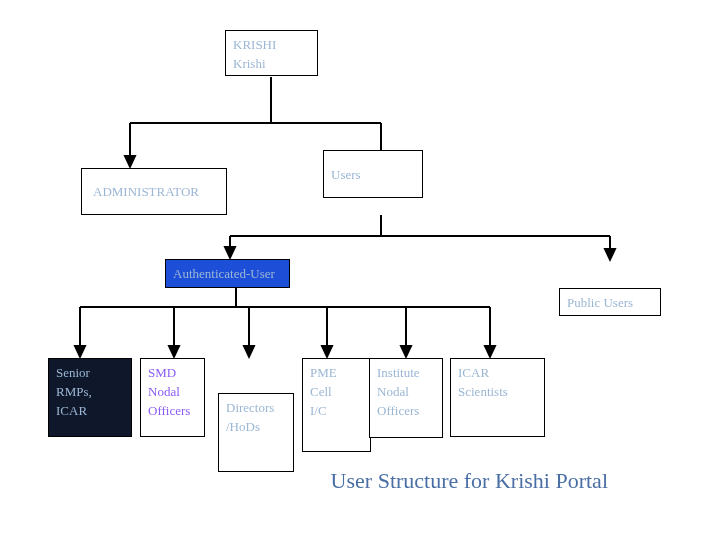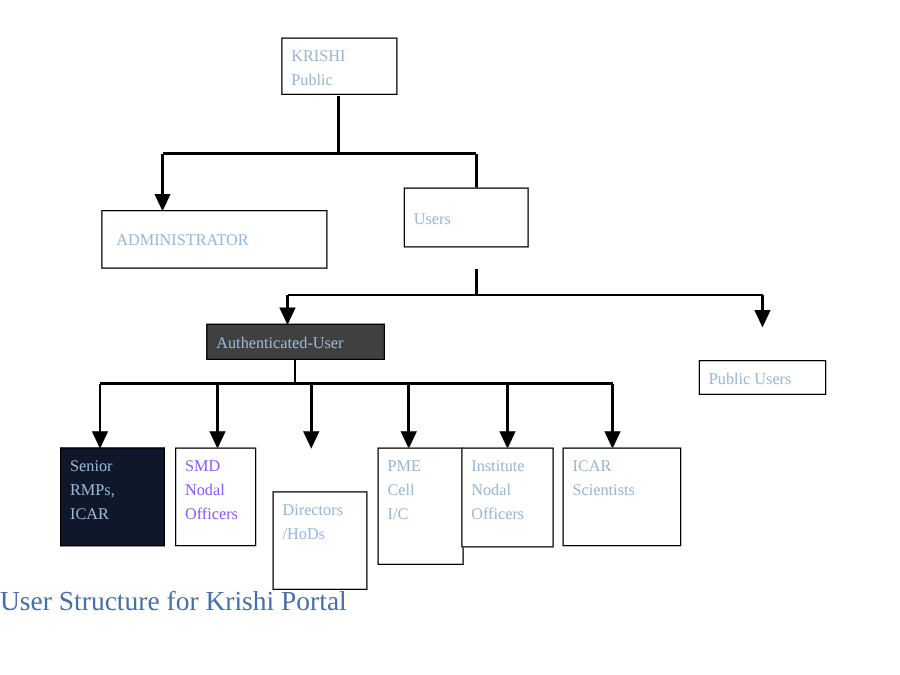--- a/index.html
+++ b/index.html
@@ -37,21 +37,21 @@
     top: 0;
     width: 720px;
     height: 540px;
     z-index: 1;
   }
   #caption {
     position: absolute;
     left: 0;
     top: 468px;
     width: 608px;
-    text-align: left;
+    text-align: right;
     color: #4a6fa5;
     font-size: 22px;
     font-family: "Liberation Serif", "DejaVu Serif", serif;
     z-index: 4;
   }
 </style>
 </head>
 <body>
 
 <div id="canvas">
@@ -77,24 +77,24 @@
         <path d="M174,307 L174,352" stroke="#000000" stroke-width="2.2" fill="none" shape-rendering="crispEdges" marker-end="url(#arrowhead)"></path>
         <path d="M249,307 L249,352" stroke="#000000" stroke-width="2.2" fill="none" shape-rendering="crispEdges" marker-end="url(#arrowhead)"></path>
         <path d="M327,307 L327,352" stroke="#000000" stroke-width="2.2" fill="none" shape-rendering="crispEdges" marker-end="url(#arrowhead)"></path>
         <path d="M406,307 L406,352" stroke="#000000" stroke-width="2.2" fill="none" shape-rendering="crispEdges" marker-end="url(#arrowhead)"></path>
         <path d="M490,307 L490,352" stroke="#000000" stroke-width="2.2" fill="none" shape-rendering="crispEdges" marker-end="url(#arrowhead)"></path>
       </g>
   </svg>
 
   <div id="node-layer">
       <div class="node" style="left: 225px; top: 30px; width: 93px; height: 46px; color: rgb(155, 183, 212); background: rgb(255, 255, 255); border-color: rgb(0, 0, 0);">KRISHI
-Public</div>
-      <div class="node center" style="left: 81px; top: 168px; width: 181px; height: 47px; color: rgb(155, 183, 212); background: rgb(255, 255, 255); border-color: rgb(0, 0, 0); padding-left: 11px;">ADMINISTRATOR</div>
+Krishi</div>
+      <div class="node center" style="left: 81px; top: 168px; width: 146px; height: 47px; color: rgb(155, 183, 212); background: rgb(255, 255, 255); border-color: rgb(0, 0, 0); padding-left: 11px;">ADMINISTRATOR</div>
       <div class="node center" style="left: 323px; top: 150px; width: 100px; height: 48px; color: rgb(155, 183, 212); background: rgb(255, 255, 255); border-color: rgb(0, 0, 0);">Users</div>
-      <div class="node center" style="left: 165px; top: 259px; width: 143px; height: 29px; color: rgb(155, 183, 212); background: #404040; border-color: rgb(0, 0, 0);">Authenticated-User</div>
+      <div class="node center" style="left: 165px; top: 259px; width: 125px; height: 29px; color: rgb(155, 183, 212); background: #1d4ed8; border-color: rgb(0, 0, 0);">Authenticated-User</div>
       <div class="node center" style="left: 559px; top: 261px; width: 102px; height: 28px; color: rgb(155, 183, 212); background: rgb(255, 255, 255); border-color: rgb(0, 0, 0); margin-top: 27px;">Public Users</div>
       <div class="node" style="left: 48px; top: 358px; width: 84px; height: 79px; color: rgb(155, 183, 212); background: #0f172a; border-color: rgb(0, 0, 0);">Senior
 RMPs,
 ICAR</div>
       <div class="node" style="left: 140px; top: 358px; width: 65px; height: 79px; color: #8b5cf6; background: rgb(255, 255, 255); border-color: rgb(0, 0, 0);">SMD
 Nodal
 Officers</div>
       <div class="node" style="left: 218px; top: 358px; width: 76px; height: 79px; color: rgb(155, 183, 212); background: rgb(255, 255, 255); border-color: rgb(0, 0, 0); margin-top: 35px;">Directors
 /HoDs</div>
       <div class="node" style="left: 302px; top: 358px; width: 69px; height: 94px; color: rgb(155, 183, 212); background: rgb(255, 255, 255); border-color: rgb(0, 0, 0);">PME

